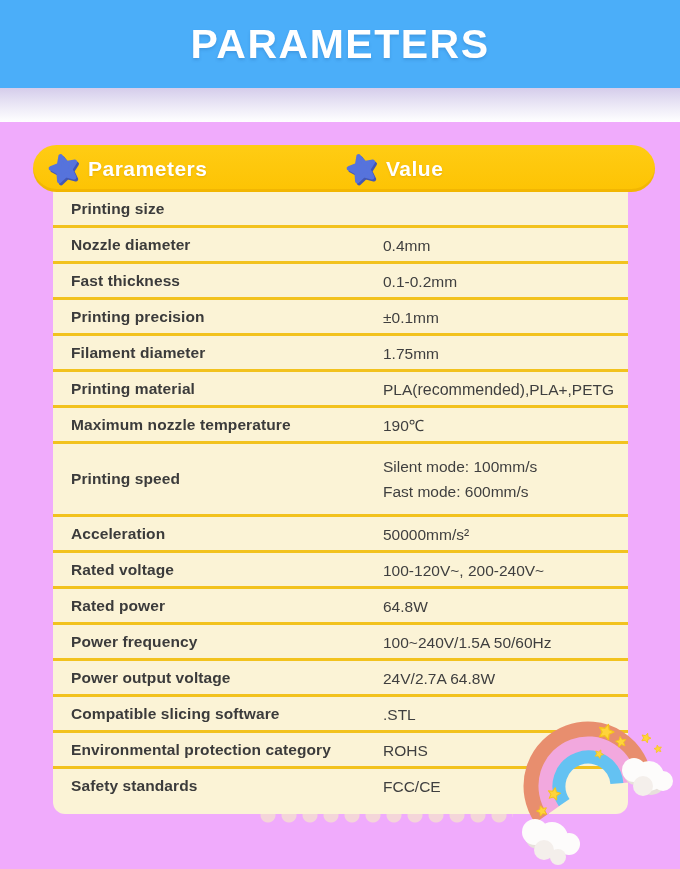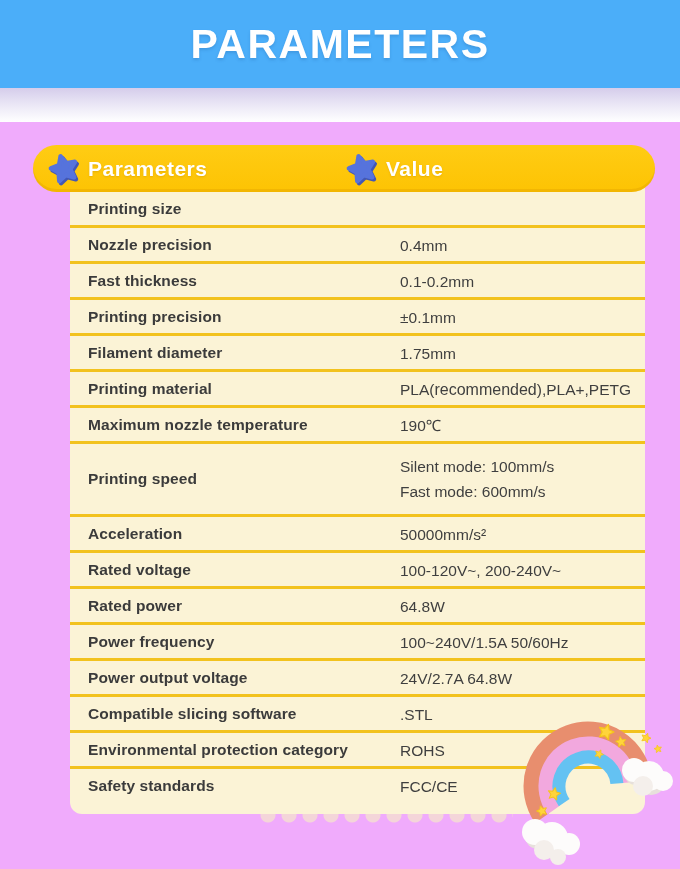--- a/index.html
+++ b/index.html
@@ -38,21 +38,21 @@
   .pill-col{display:flex;align-items:center;gap:7px;}
   .pill-col1{margin-left:14px;}
   .pill-col2{position:absolute;left:312px;}
   .pill-label{
     color:#ffffff;font-size:21px;font-weight:700;letter-spacing:.5px;
     text-shadow:0 1px 2px rgba(200,140,0,.4);
   }
   .star-icon svg{display:block;}
   .body{
     position:relative;z-index:1;
-    margin-left:70px;width:575px;
+    margin-left:53px;width:575px;
     margin-top:-24px;padding-top:24px;
     background:#FBF3D6;
     border-radius:14px 14px 12px 12px;
     box-sizing:border-box;
     padding-bottom:12px;
   }
   .row{
     position:relative;
     min-height:33px;
     display:flex;align-items:center;
@@ -117,21 +117,21 @@
         <span class="pill-label">Value</span>
       </div>
     </div>
 
     <div class="body">
     <div class="row">
       <span class="row-label">Printing size</span>
     </div>
 
     <div class="row">
-      <span class="row-label">Nozzle precision</span>
+      <span class="row-label">Nozzle diameter</span>
       <span class="row-value">
             <div>0.4mm</div>
           </span>
     </div>
 
     <div class="row">
       <span class="row-label">Fast thickness</span>
       <span class="row-value">
             <div>0.1-0.2mm</div>
           </span>

